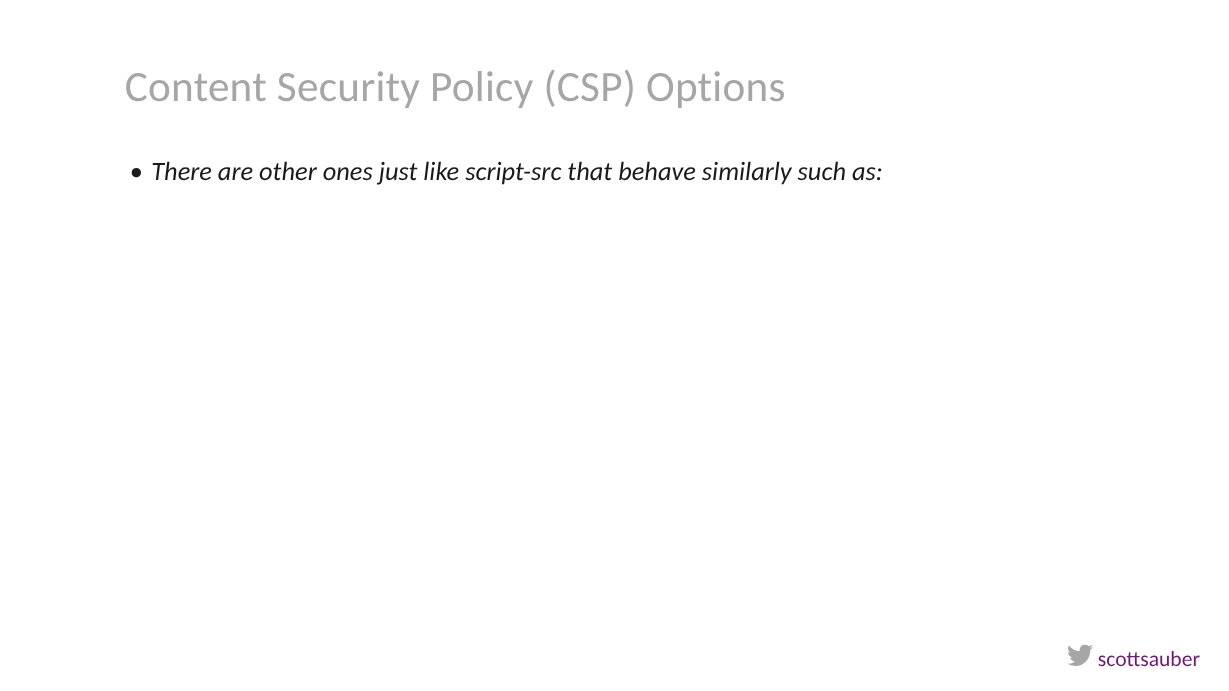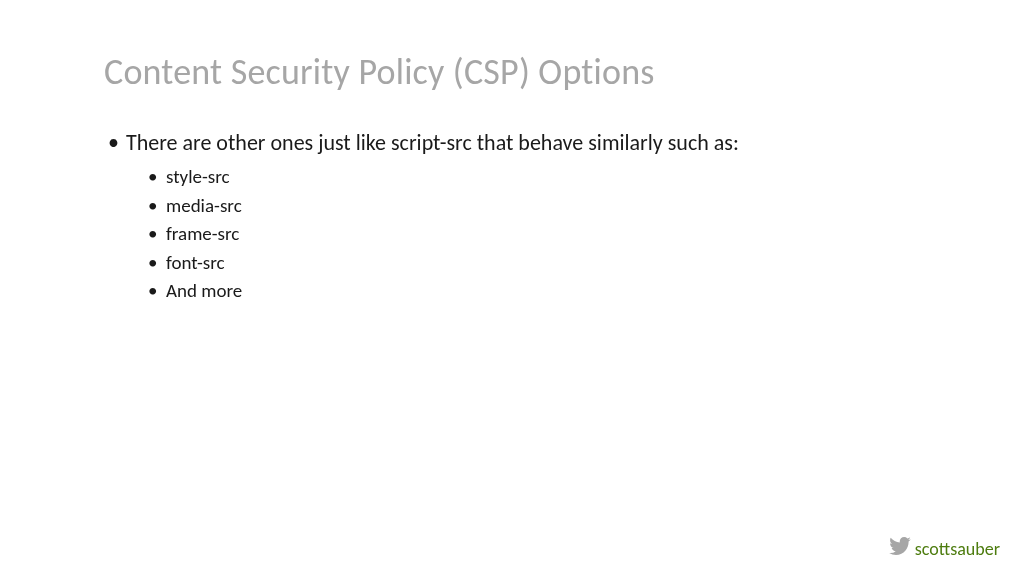--- a/index.html
+++ b/index.html
@@ -24,20 +24,21 @@
       margin-bottom: 32px;
       letter-spacing: 0.2px;
     }
     .content {
       font-size: 22px;
       color: #1a1a1a;
       line-height: 1.5;
     }
     ul {
       list-style: none;
+      font-style: italic;
     }
     ul.top > li {
       position: relative;
       padding-left: 22px;
       margin-bottom: 6px;
     }
     ul.top > li::before {
       content: "•";
       position: absolute;
       left: 4px;
@@ -64,46 +65,39 @@
       color: #1a1a1a;
       font-size: 19px;
     }
     .footer {
       position: absolute;
       right: 24px;
       bottom: 16px;
       display: flex;
       align-items: center;
       gap: 4px;
-      color: #4d7c0f;
+      color: #701a75;
       font-size: 18px;
     }
     .footer svg {
       width: 22px;
       height: 18px;
       fill: #a6a6a6;
     }
   </style>
 </head>
 <body>
 
 <div class="slide">
   <h1 class="title">Content Security Policy (CSP) Options</h1>
 
   <div class="content">
     <ul class="top">
       <li>
         <span>There are other ones just like script-src that behave similarly such as:</span>
-        <ul class="sub">
-          <li>style-src</li>
-          <li>media-src</li>
-          <li>frame-src</li>
-          <li>font-src</li>
-          <li>And more</li>
-        </ul>
       </li>
     </ul>
   </div>
 
   <div class="footer">
     <span>
       <svg viewBox="0 0 24 20">
           <path d="M24 2.37a9.6 9.6 0 0 1-2.83.8A5.05 5.05 0 0 0 23.34.37a9.72 9.72 0 0 1-3.13 1.23A4.87 4.87 0 0 0 16.62 0c-2.72 0-4.93 2.27-4.93 5.07 0 .4.04.78.13 1.15C7.72 6 4.1 3.98 1.67.93a5.18 5.18 0 0 0-.67 2.55c0 1.76.87 3.31 2.2 4.22a4.8 4.8 0 0 1-2.23-.63v.06c0 2.46 1.7 4.51 3.95 4.98a4.8 4.8 0 0 1-2.22.09c.63 2.02 2.45 3.49 4.6 3.53A9.72 9.72 0 0 1 0 17.73 13.66 13.66 0 0 0 7.55 20c9.06 0 14.01-7.72 14.01-14.42 0-.22 0-.44-.02-.65A10.2 10.2 0 0 0 24 2.37z"></path>
         </svg>
     </span>

